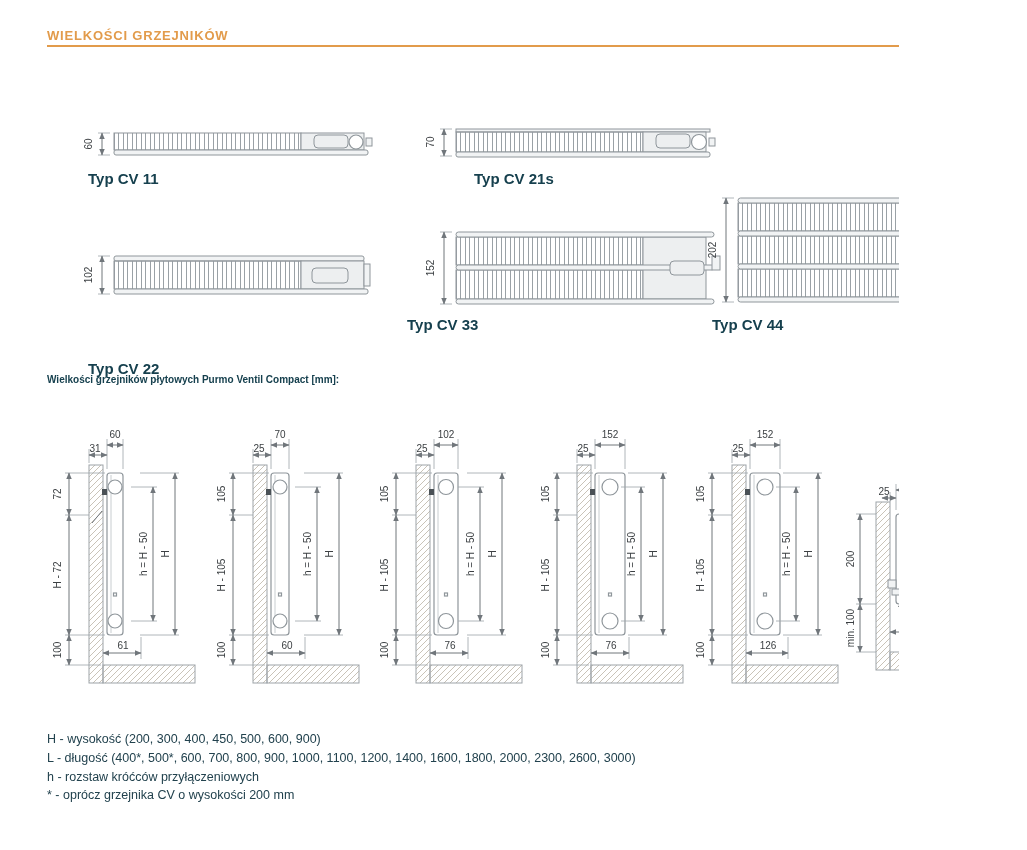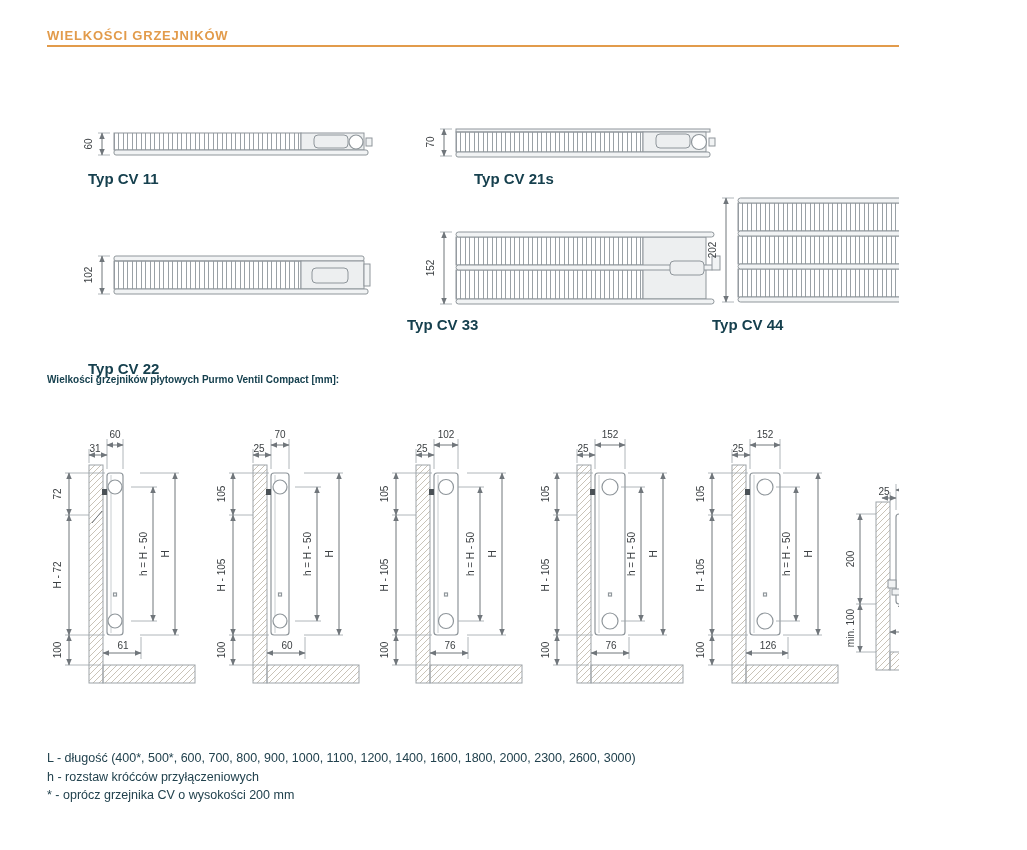--- a/index.html
+++ b/index.html
@@ -350,17 +350,18 @@
       <line class="ext" x1="28" y1="176" x2="8" y2="176"></line>
     <line class="dim" x1="12" y1="38" x2="12" y2="128" marker-start="url(#arr)" marker-end="url(#arr)"></line>
     <line class="dim" x1="12" y1="128" x2="12" y2="176" marker-start="url(#arr)" marker-end="url(#arr)"></line>
     <text transform="translate(6,83) rotate(-90)" text-anchor="middle">200</text>
     <text transform="translate(6,152) rotate(-90)" text-anchor="middle">min. 100</text>
     <line class="ext" x1="84" y1="134" x2="84" y2="162"></line>
     <line class="dim" x1="42" y1="156" x2="84" y2="156" marker-start="url(#arr)" marker-end="url(#arr)"></line>
     <text x="63" y="152" text-anchor="middle">126</text>
   </svg>
 
+  <div class="leg" style="top:732px;">H - wysokość (200, 300, 400, 450, 500, 600, 900)</div>
   <div class="leg" style="top:751px;">L - długość (400*, 500*, 600, 700, 800, 900, 1000, 1100, 1200, 1400, 1600, 1800, 2000, 2300, 2600, 3000)</div>
   <div class="leg" style="top:770px;">h - rozstaw króćców przyłączeniowych</div>
   <div class="leg" style="top:788px;">* - oprócz grzejnika CV o wysokości 200 mm</div>
 
 </div>
 
 </body></html>

